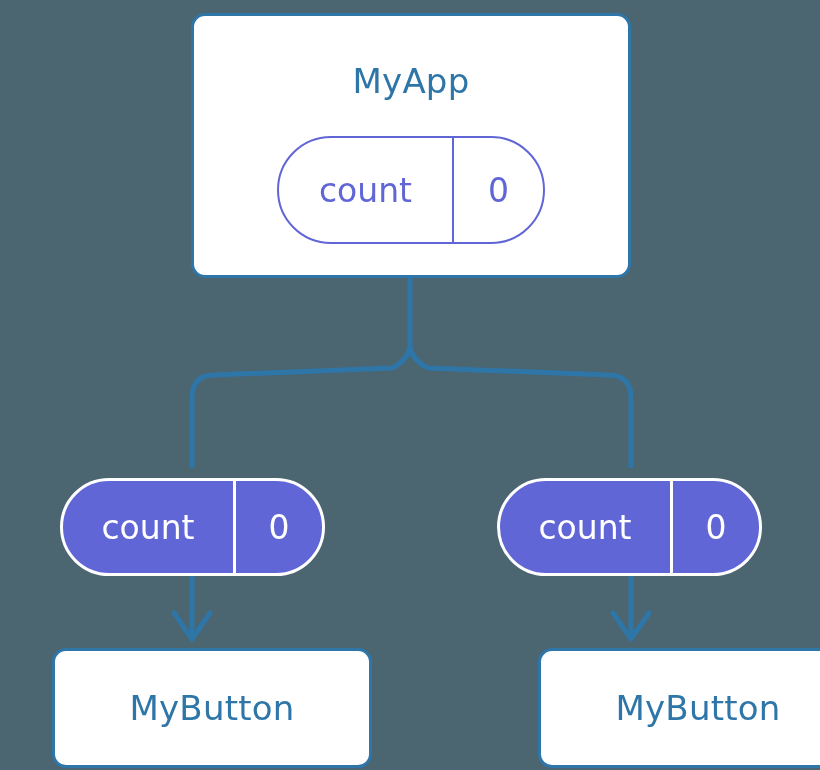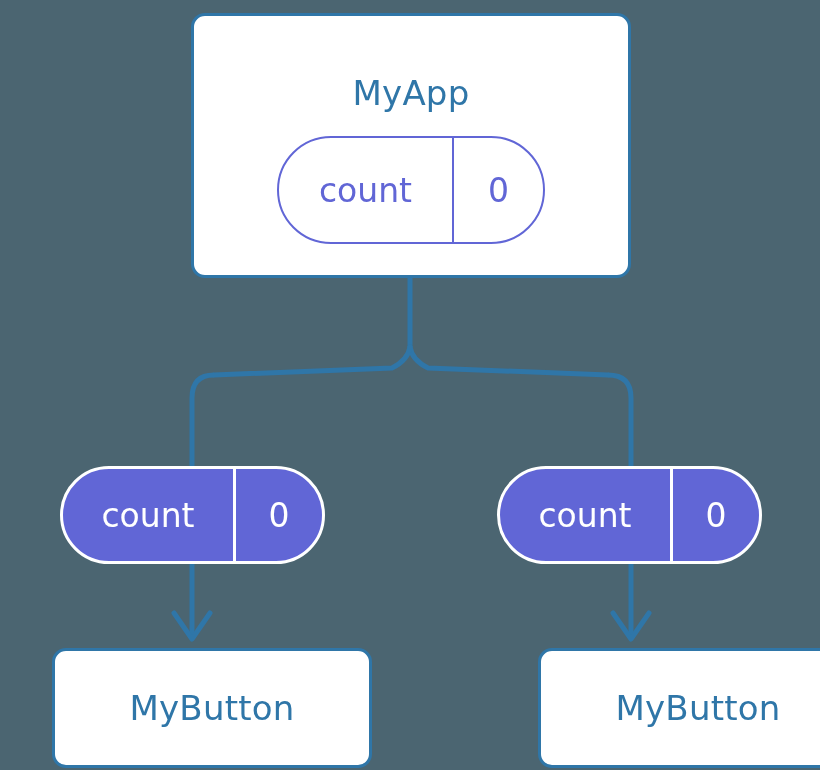--- a/index.html
+++ b/index.html
@@ -50,21 +50,21 @@
   
   #root-card {
     left: 191px;
     top: 13px;
     width: 440px;
     height: 265px;
     display: flex;
     flex-direction: column;
     align-items: center;
     justify-content: flex-start;
-    padding-top: 60px;
+    padding-top: 48px;
   }
   #root-card .card-title { margin-bottom: 26px; }
 
   
   .leaf-card {
     display: flex;
     align-items: center;
     justify-content: center;
     height: 120px;
     margin-left: 44px;
@@ -74,20 +74,21 @@
 
   
   .pill {
     position: absolute;
     z-index: 2;
     display: flex;
     align-items: stretch;
     border-radius: 999px;
     box-sizing: border-box;
     overflow: hidden;
+    margin-top: 12px;
   }
   .pill .pill-key,
   .pill .pill-val {
     display: flex;
     align-items: center;
     justify-content: center;
     font-size: 33px;
     line-height: 1;
     box-sizing: border-box;
   }

